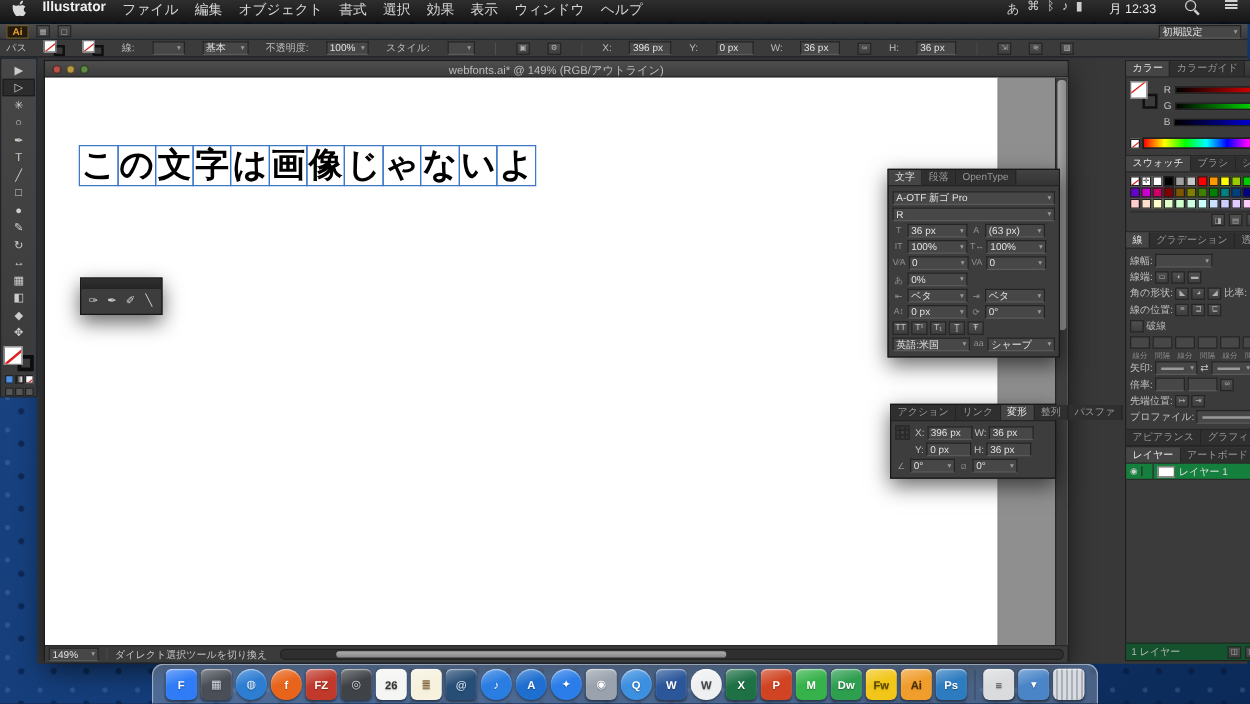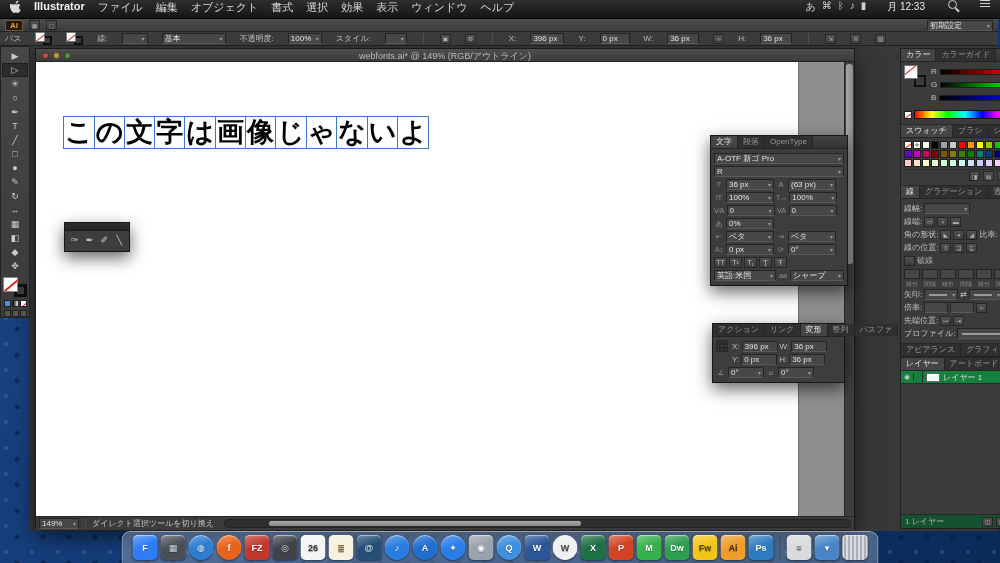--- a/index.html
+++ b/index.html
@@ -198,21 +198,21 @@
         <span class="strokesq"></span>
       </span>
     <span class="swpair">
         <span class="fillsq"></span>
         <span class="strokesq"></span>
       </span>
     <span class="lbl">線:</span>
     <span class="ibox dd" style="width:26px">
         <span></span>
       </span>
-    <span class="ibox dd" style="width:64px">
+    <span class="ibox dd" style="width:37px">
         <span>基本</span>
       </span>
     <span class="lbl">不透明度:</span>
     <span class="ibox dd" style="width:34px">
         <span>100%</span>
       </span>
     <span class="lbl">スタイル:</span>
     <span class="ibox dd" style="width:22px">
         <span></span>
       </span>

